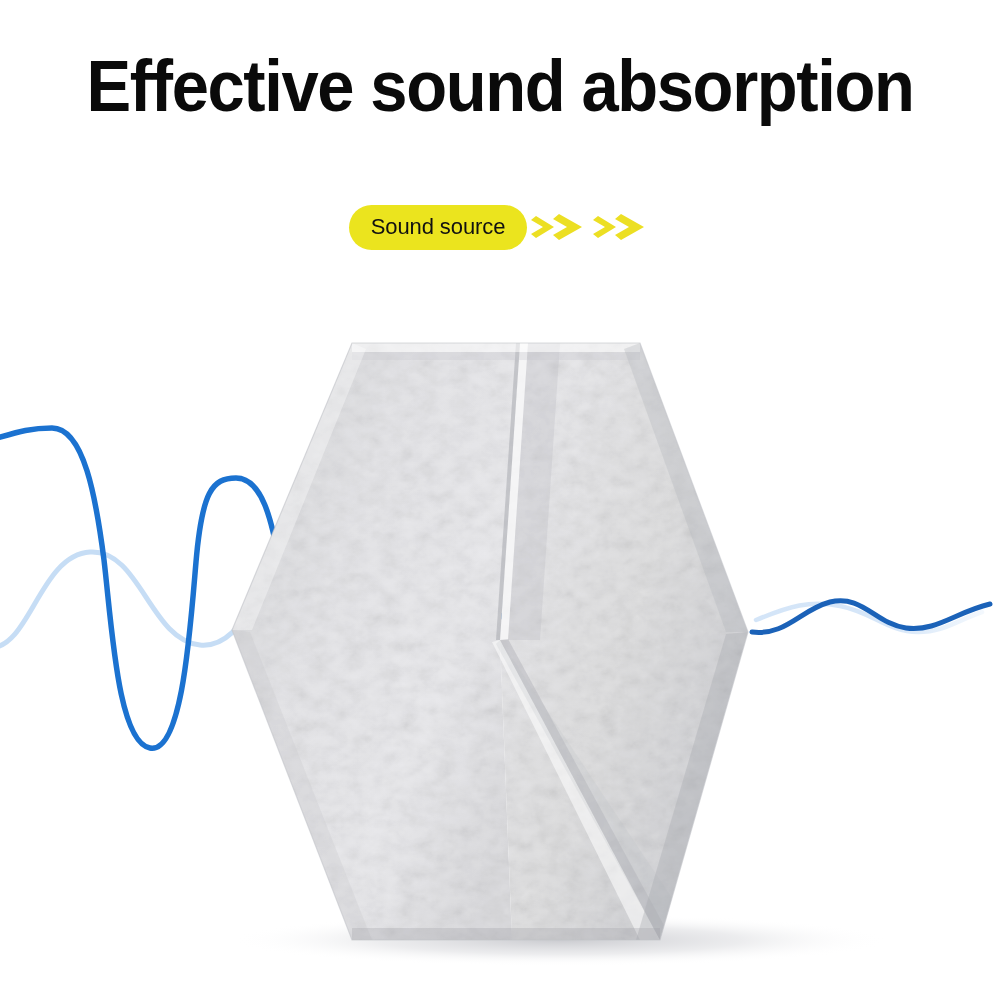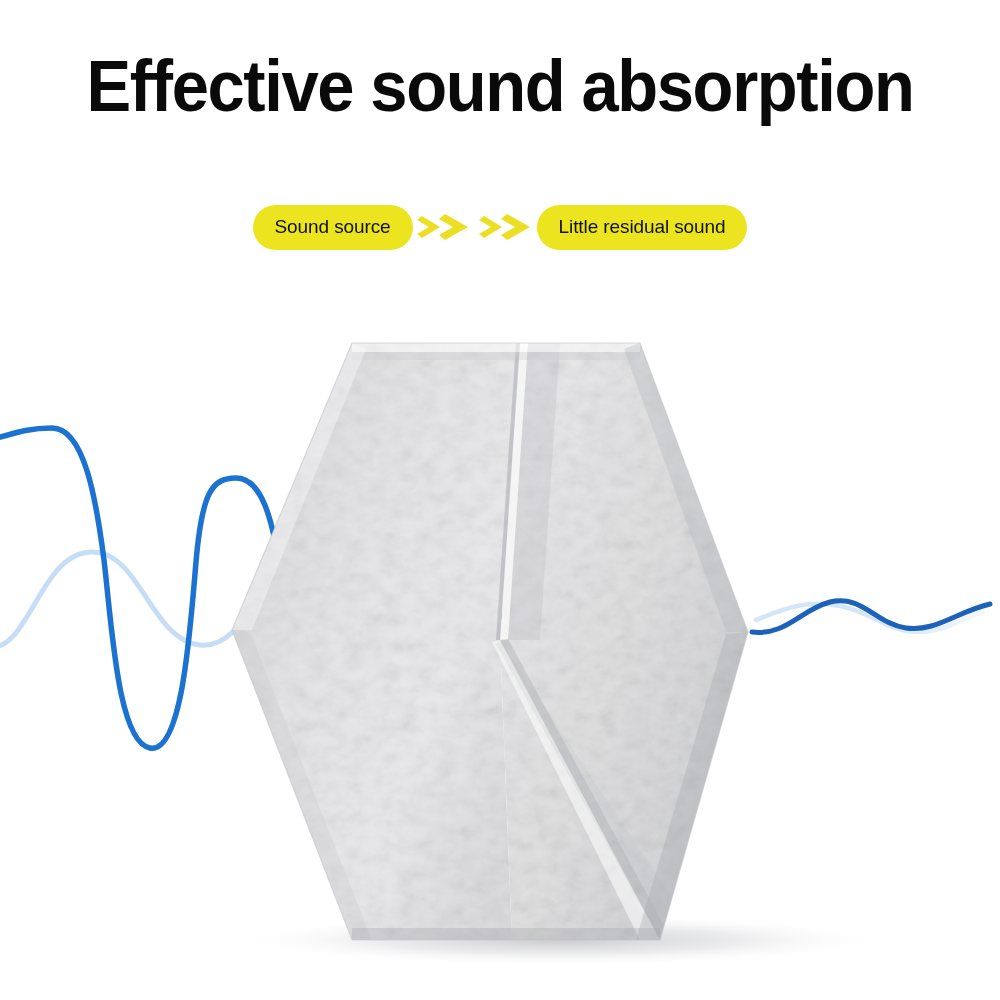--- a/index.html
+++ b/index.html
@@ -28,21 +28,21 @@
     position:absolute;left:0;top:202px;width:1000px;height:50px;
     display:flex;align-items:center;justify-content:center;
     gap:0px;
   }
   .badge{
     background:#ebe41e;
     border-radius:25px;
     height:45px;
     display:flex;align-items:center;justify-content:center;
     padding:0 22px;
-    font-size:19px;
+    font-size:22px;
     color:#111111;
     white-space:nowrap;
     letter-spacing:-0.1px;
   }
   .arrows{
     width:62px;height:45px;
     display:flex;align-items:center;justify-content:center;
     flex:0 0 auto;
   }
   .arrows svg{display:block;}
@@ -76,23 +76,20 @@
     </div>
 
 
     <div class="arrows">
       <svg width="56" height="30" viewBox="0 0 56 30">
         <path d="M6 4 L24 15 L6 26 L1 22 L13 15 L1 8 Z" fill="#ecdf23"></path>
         <path d="M29 2 L52 15 L29 28 L23 23 L37 15 L23 7 Z" fill="#ecdf23"></path>
       </svg>
     </div>
 
-    <div class="badge">
-      <span>Little residual sound</span>
-    </div>
 
   </div>
 
   <svg class="waves" viewBox="0 0 1000 1000">
     <defs>
       <linearGradient id="fadeLeftPale" x1="0" y1="0" x2="1" y2="0">
         <stop offset="0%" stop-color="#c6ddf5" stop-opacity="1"></stop>
         <stop offset="75%" stop-color="#c6ddf5" stop-opacity="1"></stop>
         <stop offset="100%" stop-color="#c6ddf5" stop-opacity="0.55"></stop>
       </linearGradient>

